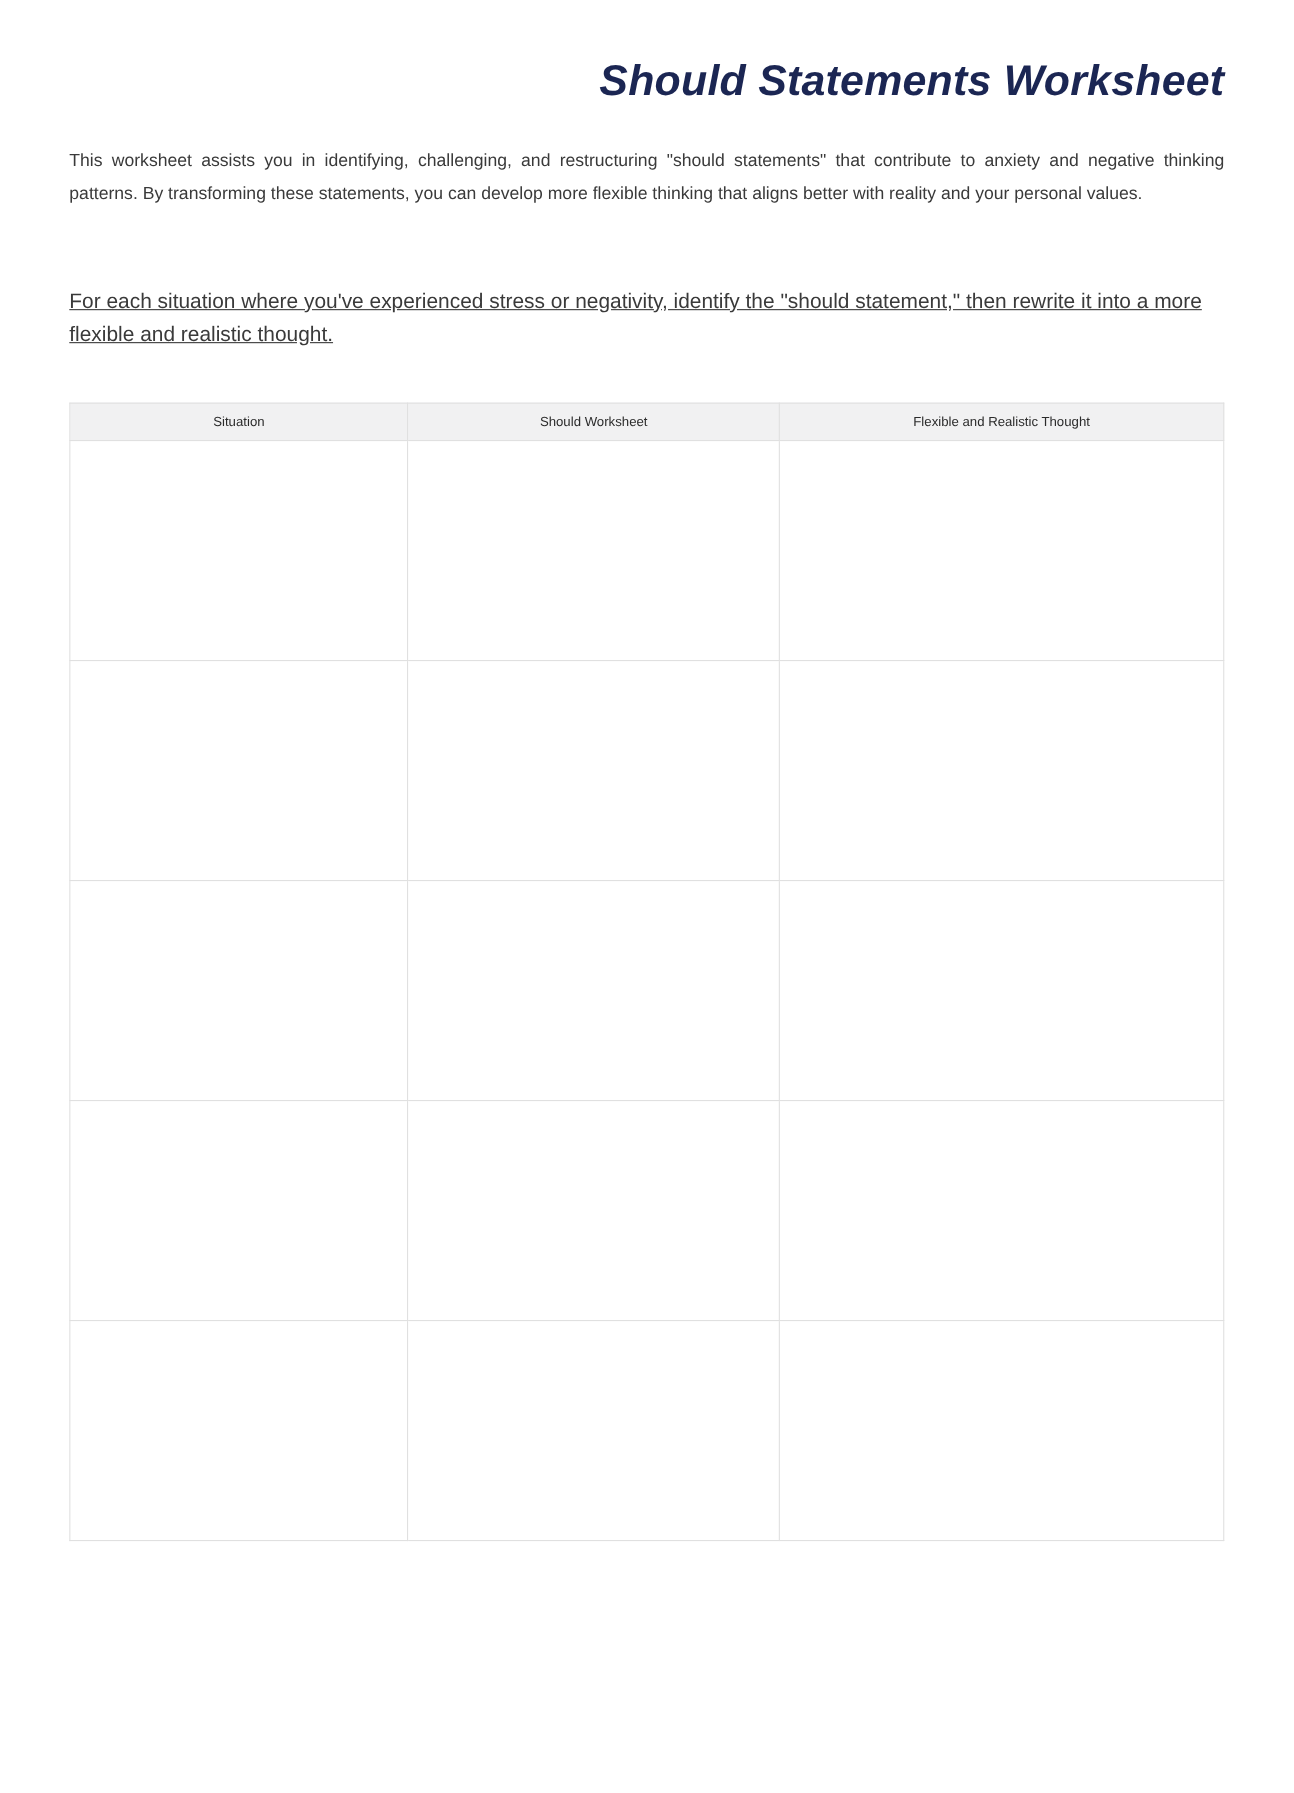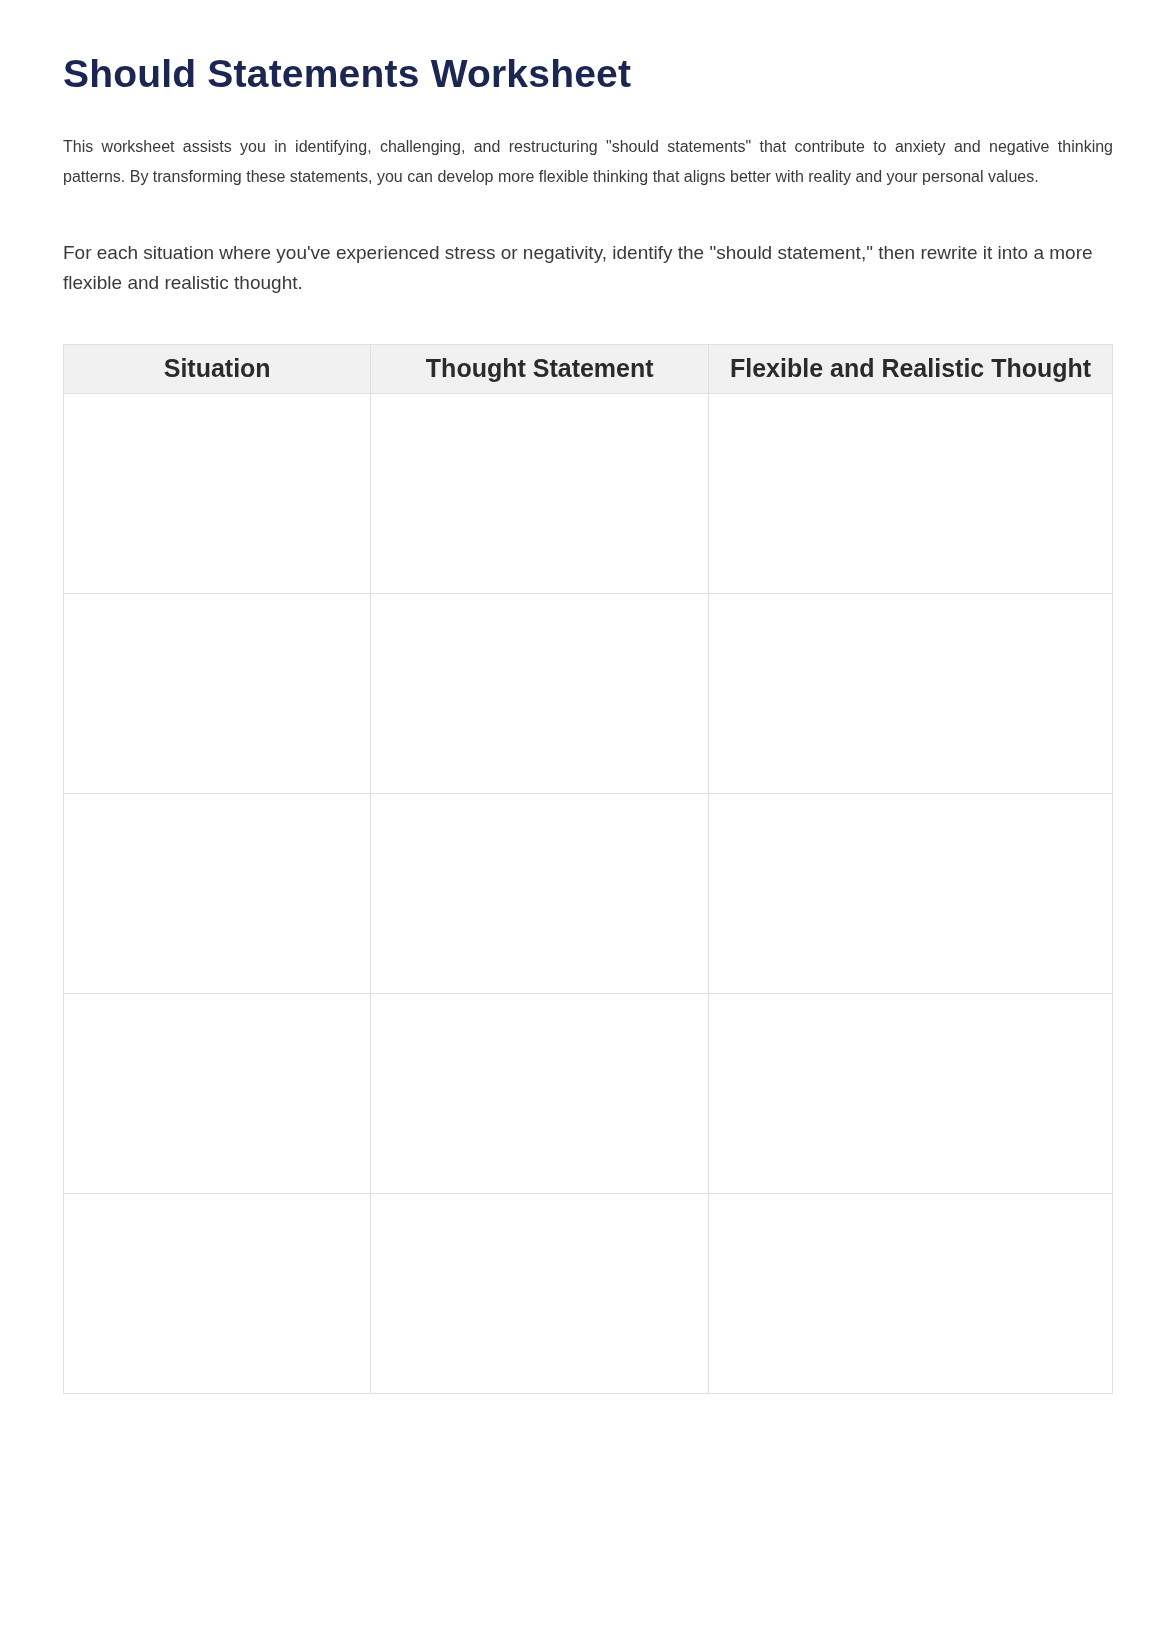--- a/index.html
+++ b/index.html
@@ -18,23 +18,24 @@
     height:1630px;
     background:#ffffff;
     padding:52px 63px 0 63px;
     overflow:hidden;
   }
   h1.title{
     color:var(--heading-color);
     font-size:39px;
     line-height:1.12;
     font-weight:bold;
-    text-align:left;
+    text-align:right;
     margin-bottom:36px;
     letter-spacing:0.2px;
+    font-style:italic;
   }
   .patient-row{
     display:flex;
     align-items:flex-end;
     height:30px;
     margin-bottom:20px;
     font-size:20px;
     font-weight:bold;
     color:var(--label-color);
   }
@@ -53,38 +54,39 @@
     height:90px;
   }
   h2.section-heading{
     color:var(--heading-color);
     font-size:23px;
     font-weight:bold;
     margin-top:76px;
     height:27px;
   }
   p.instructions{
-    margin-top:16px;
+    margin-top:38px;
     font-size:19px;
     line-height:30px;
     color:var(--body-color);
     height:60px;
+    text-decoration:underline;
   }
   table.worksheet-table{
     margin-top:46px;
     width:100%;
     border-collapse:collapse;
     table-layout:fixed;
   }
   table.worksheet-table th{
     background:var(--table-header-bg);
     border:1px solid var(--table-border);
-    height:49px;
-    font-size:25px;
-    font-weight:bold;
+    height:34px;
+    font-size:12px;
+    font-weight:normal;
     color:#2b2b2b;
     text-align:center;
     vertical-align:middle;
     padding:0 8px;
   }
   table.worksheet-table td{
     border:1px solid var(--table-border);
     height:200px;
     background:#ffffff;
   }
@@ -102,21 +104,21 @@
 
   <p class="intro">This worksheet assists you in identifying, challenging, and restructuring "should statements" that contribute to anxiety and negative thinking patterns. By transforming these statements, you can develop more flexible thinking that aligns better with reality and your personal values.</p>
 
 
   <p class="instructions">For each situation where you've experienced stress or negativity, identify the "should statement," then rewrite it into a more flexible and realistic thought.</p>
 
   <table class="worksheet-table">
     <thead>
       <tr>
         <th class="col-1">Situation</th>
-        <th class="col-2">Thought Statement</th>
+        <th class="col-2">Should Worksheet</th>
         <th class="col-3">Flexible and Realistic Thought</th>
       </tr>
     </thead>
     <tbody id="table-body">
         <tr>
           <td class="col-1"></td>
           <td class="col-2"></td>
           <td class="col-3"></td>
         </tr>
         <tr>

